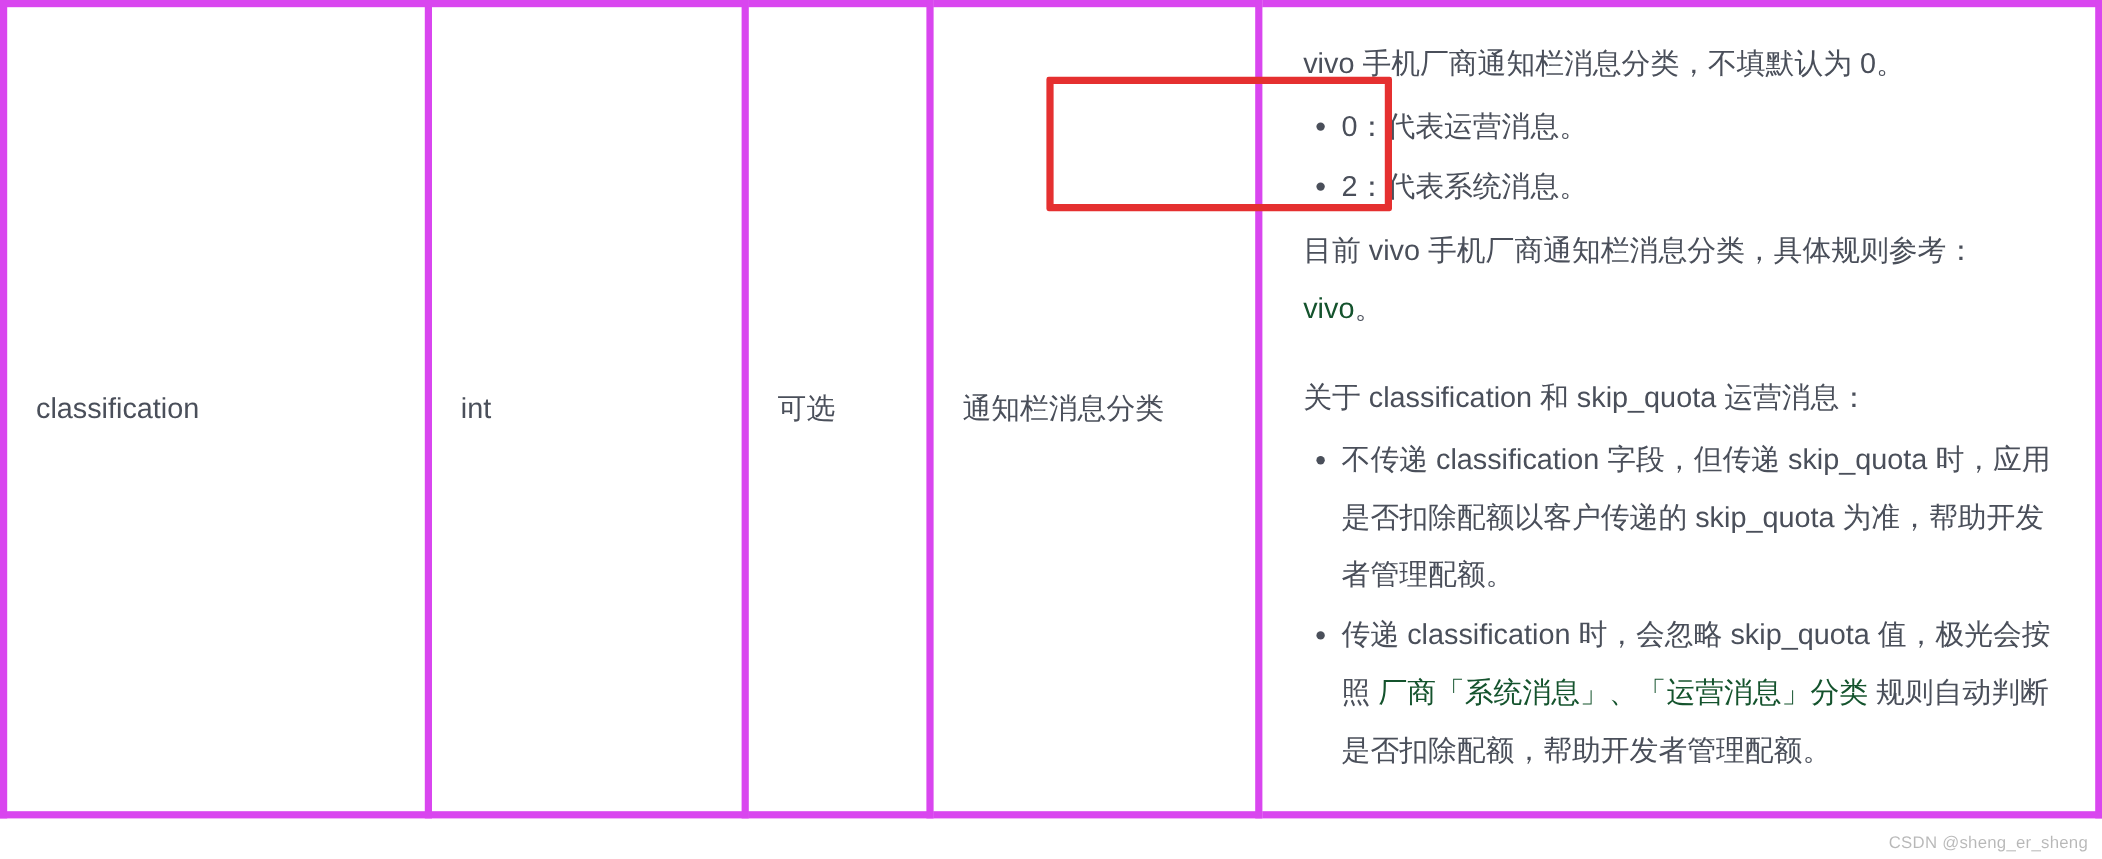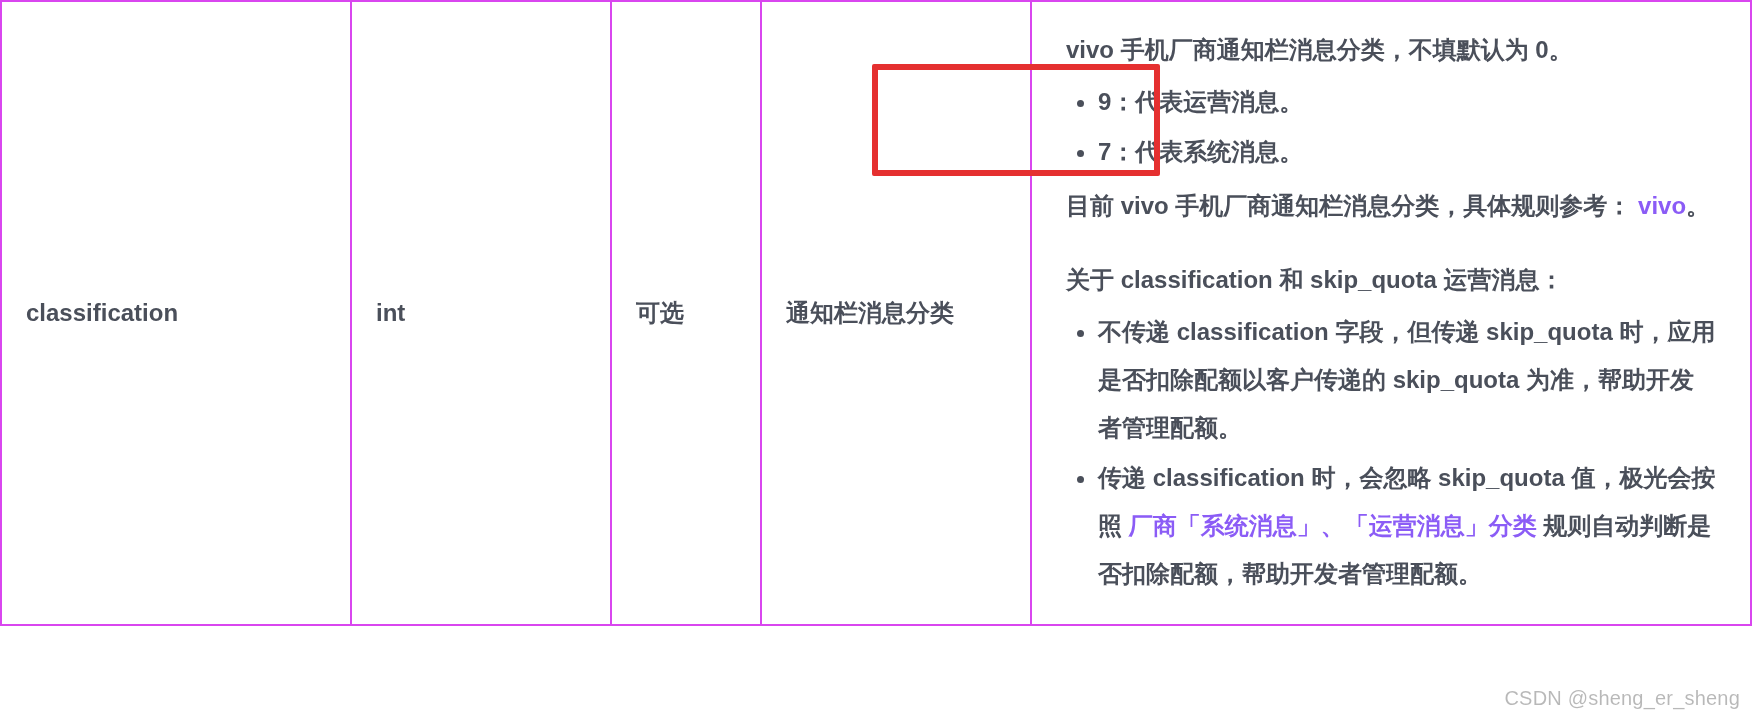--- a/index.html
+++ b/index.html
@@ -15,75 +15,74 @@
     position: relative;
     background: #fff;
     overflow: hidden;
   }
   table {
     border-collapse: collapse;
     width: 100%;
     font-size: 24px;
   }
   td {
-    border: 2px solid #d946ef;
+    border: 6px solid #d946ef;
     padding: 28px 24px;
     vertical-align: middle;
     color: #4a4f5a;
     line-height: 1.9;
-    font-weight: bold;
   }
   td.c1 { width: 300px; }
   td.c2 { width: 210px; }
   td.c3 { width: 100px; margin-left: 19px; }
   td.c4 { width: 220px; }
   td.c5 { padding-left: 34px; padding-right: 34px; padding-top: 24px; padding-bottom: 20px; }
   .desc  { line-height: 2.0; }
   .desc p { margin: 0 0 4px 0; }
   .desc ul { margin: 0 0 6px 0; padding-left: 32px; }
   .desc ul li { margin: 2px 0; list-style: disc; }
   .desc .gap { height: 22px; }
-  a.link { color: #8b5cf6; text-decoration: none; }
+  a.link { color: #14532d; text-decoration: none; }
   .redbox {
     position: absolute;
     border: 6px solid #e53030;
     border-radius: 2px;
     left: 872px;
     top: 64px;
     width: 276px;
     height: 100px;
     pointer-events: none;
   }
   .watermark {
     position: absolute;
     right: 12px;
     bottom: 6px;
-    font-size: 20px;
+    font-size: 14px;
     color: rgba(0,0,0,0.28);
     letter-spacing: 0.2px;
   }
 </style>
 </head>
 <body>
 
 <div class="wrap">
 
 <table>
   <tbody>
         <tr>
     <td class="c1">classification</td>
     <td class="c2">int</td>
     <td class="c3">可选</td>
     <td class="c4">通知栏消息分类</td>
     <td class="c5">
       <div class="desc">
         <p>vivo 手机厂商通知栏消息分类，不填默认为 0。</p>
         <ul>
-          <li>9：代表运营消息。</li>
-          <li>7：代表系统消息。</li>
+          <li>0：代表运营消息。</li>
+          <li>2：代表系统消息。</li>
         </ul>
         <p>
           <span>目前 vivo 手机厂商通知栏消息分类，具体规则参考：</span>
           <a href="#" class="link">vivo</a><span>。</span>
         </p>
         <div class="gap"></div>
         <p>关于 classification 和 skip_quota 运营消息：</p>
         <ul>
           <li>不传递 classification 字段，但传递 skip_quota 时，应用是否扣除配额以客户传递的 skip_quota 为准，帮助开发者管理配额。</li>
           <li>

